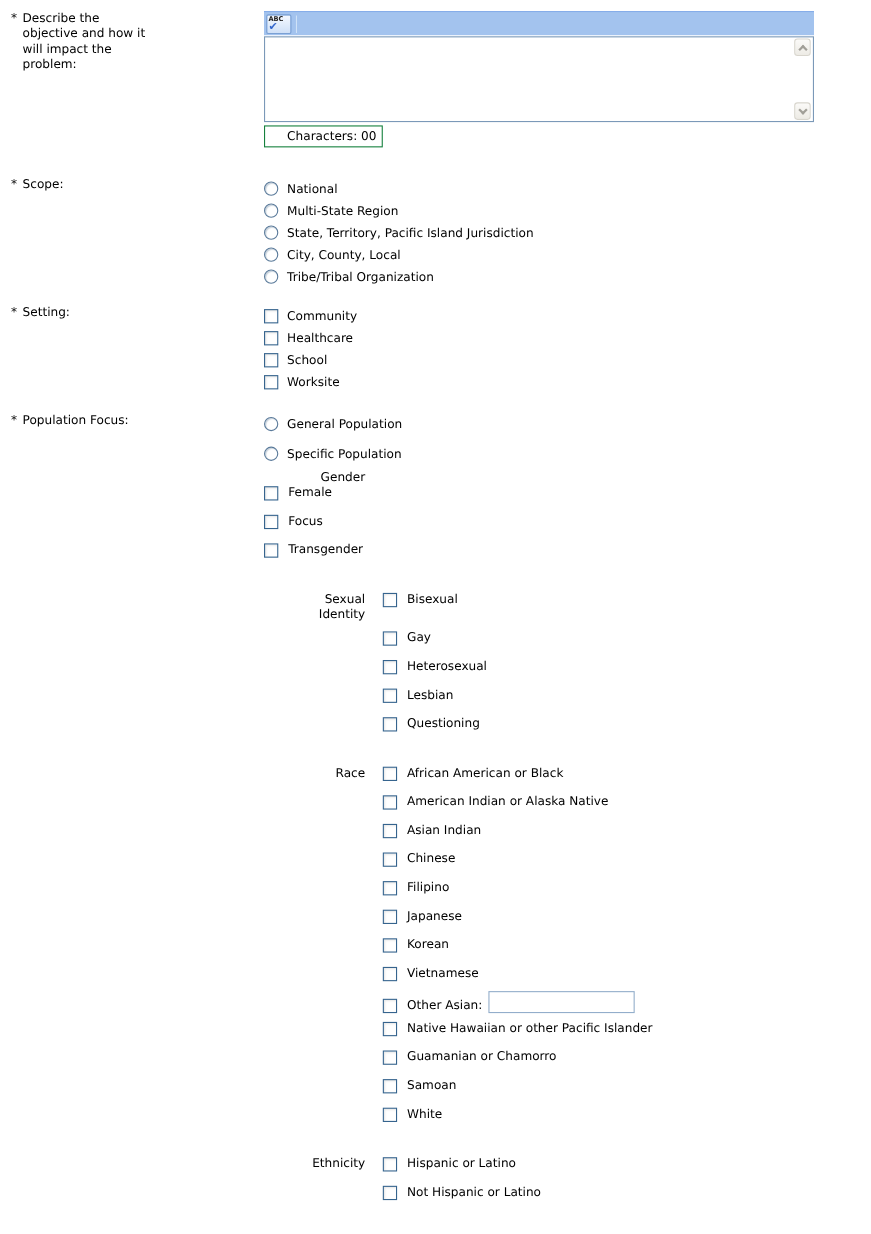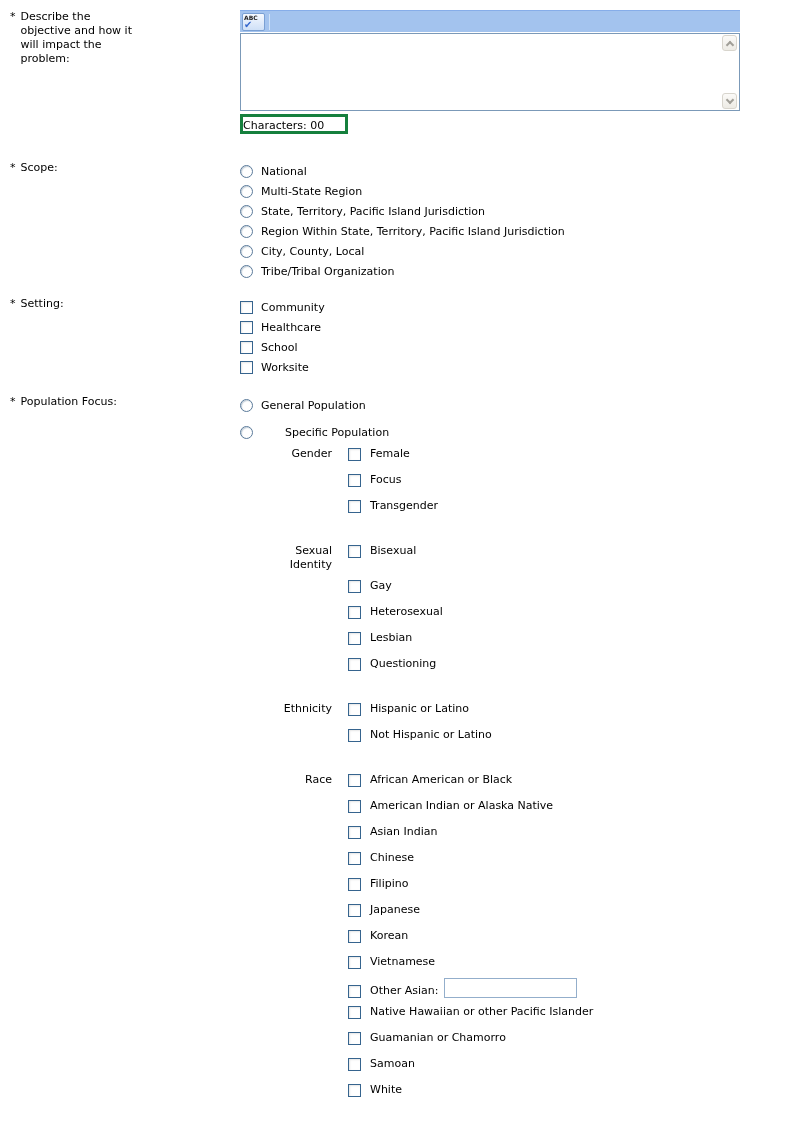--- a/index.html
+++ b/index.html
@@ -50,21 +50,21 @@
     display:flex; align-items:center; justify-content:center; cursor:pointer;
   }
   .scroll-btn.up { top:0; }
   .scroll-btn.down { bottom:0; }
   .chev { width:6px; height:6px; border-right:2px solid #a19f98; border-bottom:2px solid #a19f98; }
   .chev.up-c { transform:rotate(-135deg); margin-top:3px; }
   .chev.down-c { transform:rotate(45deg); margin-bottom:2px; }
 
   .char-counter {
     width:108px; height:20px; margin-top:3px;
-    border:3px solid #15803d; line-height:18px; padding-left:0;
+    border:1px solid #15803d; line-height:18px; padding-left:20px;
     background:#fff;
   }
 
   
   .radio {
     width:13px; height:13px; flex:0 0 13px;
     border:1px solid #5a7a9a; border-radius:50%;
     background:#fff;
     box-shadow:inset 1px 1px 1px rgba(90,120,150,0.35);
     cursor:pointer;
@@ -76,25 +76,25 @@
     cursor:pointer;
   }
 
   .opt-row { height:20px; display:flex; align-items:center; }
   .opt-row .radio, .opt-row .checkbox { margin-right:8px; }
 
   
   .row-scope   { margin-top:27px; }
   .row-setting { margin-top:16px; }
   .row-popfocus{ margin-top:18px; }
-  .popfocus-gap { margin-top:7px;gap:24px; }
+  .popfocus-gap { margin-top:7px; }
 
   
   .sub-section { display:flex; margin-left:240px; }
-  .sub-gender { margin-top:5px; }
+  .sub-gender { margin-top:5px;flex-direction:column; }
   .sub-next { margin-top:19px; }
   .sub-label { width:92px; margin-right:16px; text-align:right; line-height:14px; }
   .sub-label.wrap2 { width:62px; margin-left:30px; }
   .sub-opts { display:flex; flex-direction:column; }
   .sub-row { display:flex; align-items:flex-end; line-height:14px; margin-bottom:12px; }
   .sub-row .checkbox { margin:1px 9px 0 0; }
   .sub-row.big-gap { margin-bottom:21px; }
   .sub-row.input-row { margin-bottom:7px; }
   .other-input {
     width:133px; height:20px; margin-left:6px; margin-top:-3px;
@@ -148,24 +148,20 @@
       <div class="opt-row">
         <span class="radio"></span>
         <span>Multi-State Region</span>
       </div>
       <div class="opt-row">
         <span class="radio"></span>
         <span>State, Territory, Pacific Island Jurisdiction</span>
       </div>
       <div class="opt-row">
         <span class="radio"></span>
-        <span>Region Within State, Territory, Pacific Island Jurisdiction</span>
-      </div>
-      <div class="opt-row">
-        <span class="radio"></span>
         <span>City, County, Local</span>
       </div>
       <div class="opt-row">
         <span class="radio"></span>
         <span>Tribe/Tribal Organization</span>
       </div>
     </div>
   </div>
 
   <div class="row row-setting">
@@ -248,85 +244,85 @@
         <span>Lesbian</span>
       </div>
       <div class="sub-row">
         <span class="checkbox"></span>
         <span>Questioning</span>
       </div>
     </div>
   </div>
 
   <div class="sub-section sub-next">
+    <div class="sub-label">Race</div>
+    <div class="sub-opts">
+      <div class="sub-row">
+        <span class="checkbox"></span>
+        <span>African American or Black</span>
+      </div>
+      <div class="sub-row">
+        <span class="checkbox"></span>
+        <span>American Indian or Alaska Native</span>
+      </div>
+      <div class="sub-row">
+        <span class="checkbox"></span>
+        <span>Asian Indian</span>
+      </div>
+      <div class="sub-row">
+        <span class="checkbox"></span>
+        <span>Chinese</span>
+      </div>
+      <div class="sub-row">
+        <span class="checkbox"></span>
+        <span>Filipino</span>
+      </div>
+      <div class="sub-row">
+        <span class="checkbox"></span>
+        <span>Japanese</span>
+      </div>
+      <div class="sub-row">
+        <span class="checkbox"></span>
+        <span>Korean</span>
+      </div>
+      <div class="sub-row">
+        <span class="checkbox"></span>
+        <span>Vietnamese</span>
+      </div>
+      <div class="sub-row input-row">
+        <span class="checkbox"></span>
+        <span>Other Asian:</span>
+        <input class="other-input" type="text" value="" style="">
+      </div>
+      <div class="sub-row">
+        <span class="checkbox"></span>
+        <span>Native Hawaiian or other Pacific Islander</span>
+      </div>
+      <div class="sub-row">
+        <span class="checkbox"></span>
+        <span>Guamanian or Chamorro</span>
+      </div>
+      <div class="sub-row">
+        <span class="checkbox"></span>
+        <span>Samoan</span>
+      </div>
+      <div class="sub-row">
+        <span class="checkbox"></span>
+        <span>White</span>
+      </div>
+    </div>
+  </div>
+
+  <div class="sub-section sub-next">
     <div class="sub-label">Ethnicity</div>
     <div class="sub-opts">
       <div class="sub-row">
         <span class="checkbox"></span>
         <span>Hispanic or Latino</span>
       </div>
       <div class="sub-row">
         <span class="checkbox"></span>
         <span>Not Hispanic or Latino</span>
       </div>
     </div>
   </div>
 
-  <div class="sub-section sub-next">
-    <div class="sub-label">Race</div>
-    <div class="sub-opts">
-      <div class="sub-row">
-        <span class="checkbox"></span>
-        <span>African American or Black</span>
-      </div>
-      <div class="sub-row">
-        <span class="checkbox"></span>
-        <span>American Indian or Alaska Native</span>
-      </div>
-      <div class="sub-row">
-        <span class="checkbox"></span>
-        <span>Asian Indian</span>
-      </div>
-      <div class="sub-row">
-        <span class="checkbox"></span>
-        <span>Chinese</span>
-      </div>
-      <div class="sub-row">
-        <span class="checkbox"></span>
-        <span>Filipino</span>
-      </div>
-      <div class="sub-row">
-        <span class="checkbox"></span>
-        <span>Japanese</span>
-      </div>
-      <div class="sub-row">
-        <span class="checkbox"></span>
-        <span>Korean</span>
-      </div>
-      <div class="sub-row">
-        <span class="checkbox"></span>
-        <span>Vietnamese</span>
-      </div>
-      <div class="sub-row input-row">
-        <span class="checkbox"></span>
-        <span>Other Asian:</span>
-        <input class="other-input" type="text" value="" style="">
-      </div>
-      <div class="sub-row">
-        <span class="checkbox"></span>
-        <span>Native Hawaiian or other Pacific Islander</span>
-      </div>
-      <div class="sub-row">
-        <span class="checkbox"></span>
-        <span>Guamanian or Chamorro</span>
-      </div>
-      <div class="sub-row">
-        <span class="checkbox"></span>
-        <span>Samoan</span>
-      </div>
-      <div class="sub-row">
-        <span class="checkbox"></span>
-        <span>White</span>
-      </div>
-    </div>
-  </div>
-
 </div>
 
 </body></html>

